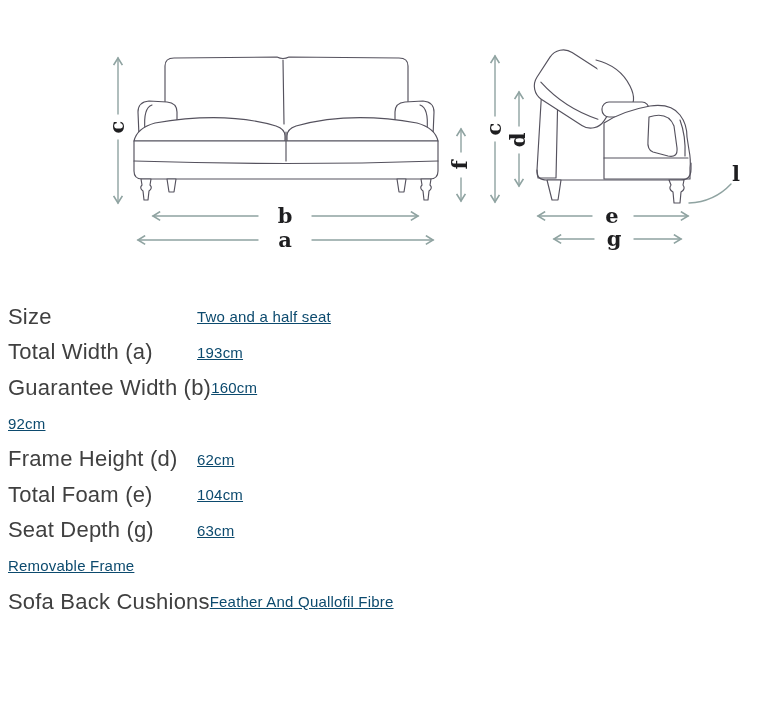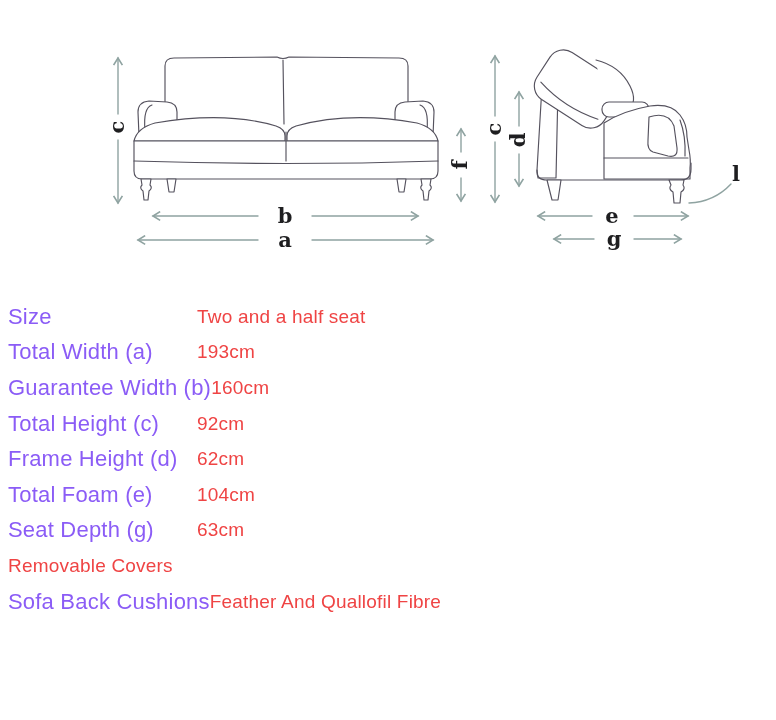--- a/index.html
+++ b/index.html
@@ -4,24 +4,24 @@
 <style>
   html,body{margin:0;padding:0;background:#ffffff;}
   .screen{
     position:relative;width:776px;height:720px;background:#ffffff;overflow:hidden;
     font-family:"Liberation Sans",sans-serif;
   }
   .diagram{position:absolute;left:0;top:0;width:776px;height:290px;}
   .spec-table{position:absolute;left:8px;top:299px;width:760px;}
   .spec-row{height:35.6px;display:flex;align-items:center;}
   .spec-label{
-    flex:0 0 189px;font-size:22px;letter-spacing:.2px;color:#8b5cf6;white-space:nowrap;
+    flex:0 0 189px;font-size:22px;letter-spacing:.2px;color:#404040;white-space:nowrap;
   }
   .spec-value{
-    font-size:19px;letter-spacing:.2px;color:#ef4444;white-space:nowrap;
+    font-size:15px;letter-spacing:.2px;color:#0c4a6e;white-space:nowrap;text-decoration:underline;
   }
   .dim-label{
     font-family:"DejaVu Serif",serif;font-weight:bold;font-size:21px;
   }
 </style>
 </head>
 <body>
 
 <div class="screen">
 
@@ -112,37 +112,36 @@
     </div>
     <div class="spec-row">
       <span class="spec-label">Total Width (a)</span>
       <span class="spec-value">193cm</span>
     </div>
     <div class="spec-row">
       <span class="spec-label">Guarantee Width (b)</span>
       <span class="spec-value">160cm</span>
     </div>
     <div class="spec-row">
-      <span class="spec-label">Total Height (c)</span>
       <span class="spec-value">92cm</span>
     </div>
     <div class="spec-row">
       <span class="spec-label">Frame Height (d)</span>
       <span class="spec-value">62cm</span>
     </div>
     <div class="spec-row">
       <span class="spec-label">Total Foam (e)</span>
       <span class="spec-value">104cm</span>
     </div>
     <div class="spec-row">
       <span class="spec-label">Seat Depth (g)</span>
       <span class="spec-value">63cm</span>
     </div>
     <div class="spec-row">
-      <span class="spec-value">Removable Covers</span>
+      <span class="spec-value">Removable Frame</span>
     </div>
     <div class="spec-row">
       <span class="spec-label">Sofa Back Cushions</span>
       <span class="spec-value">Feather And Quallofil Fibre</span>
     </div>
   </div>
 
 </div>
 
 </body></html>

